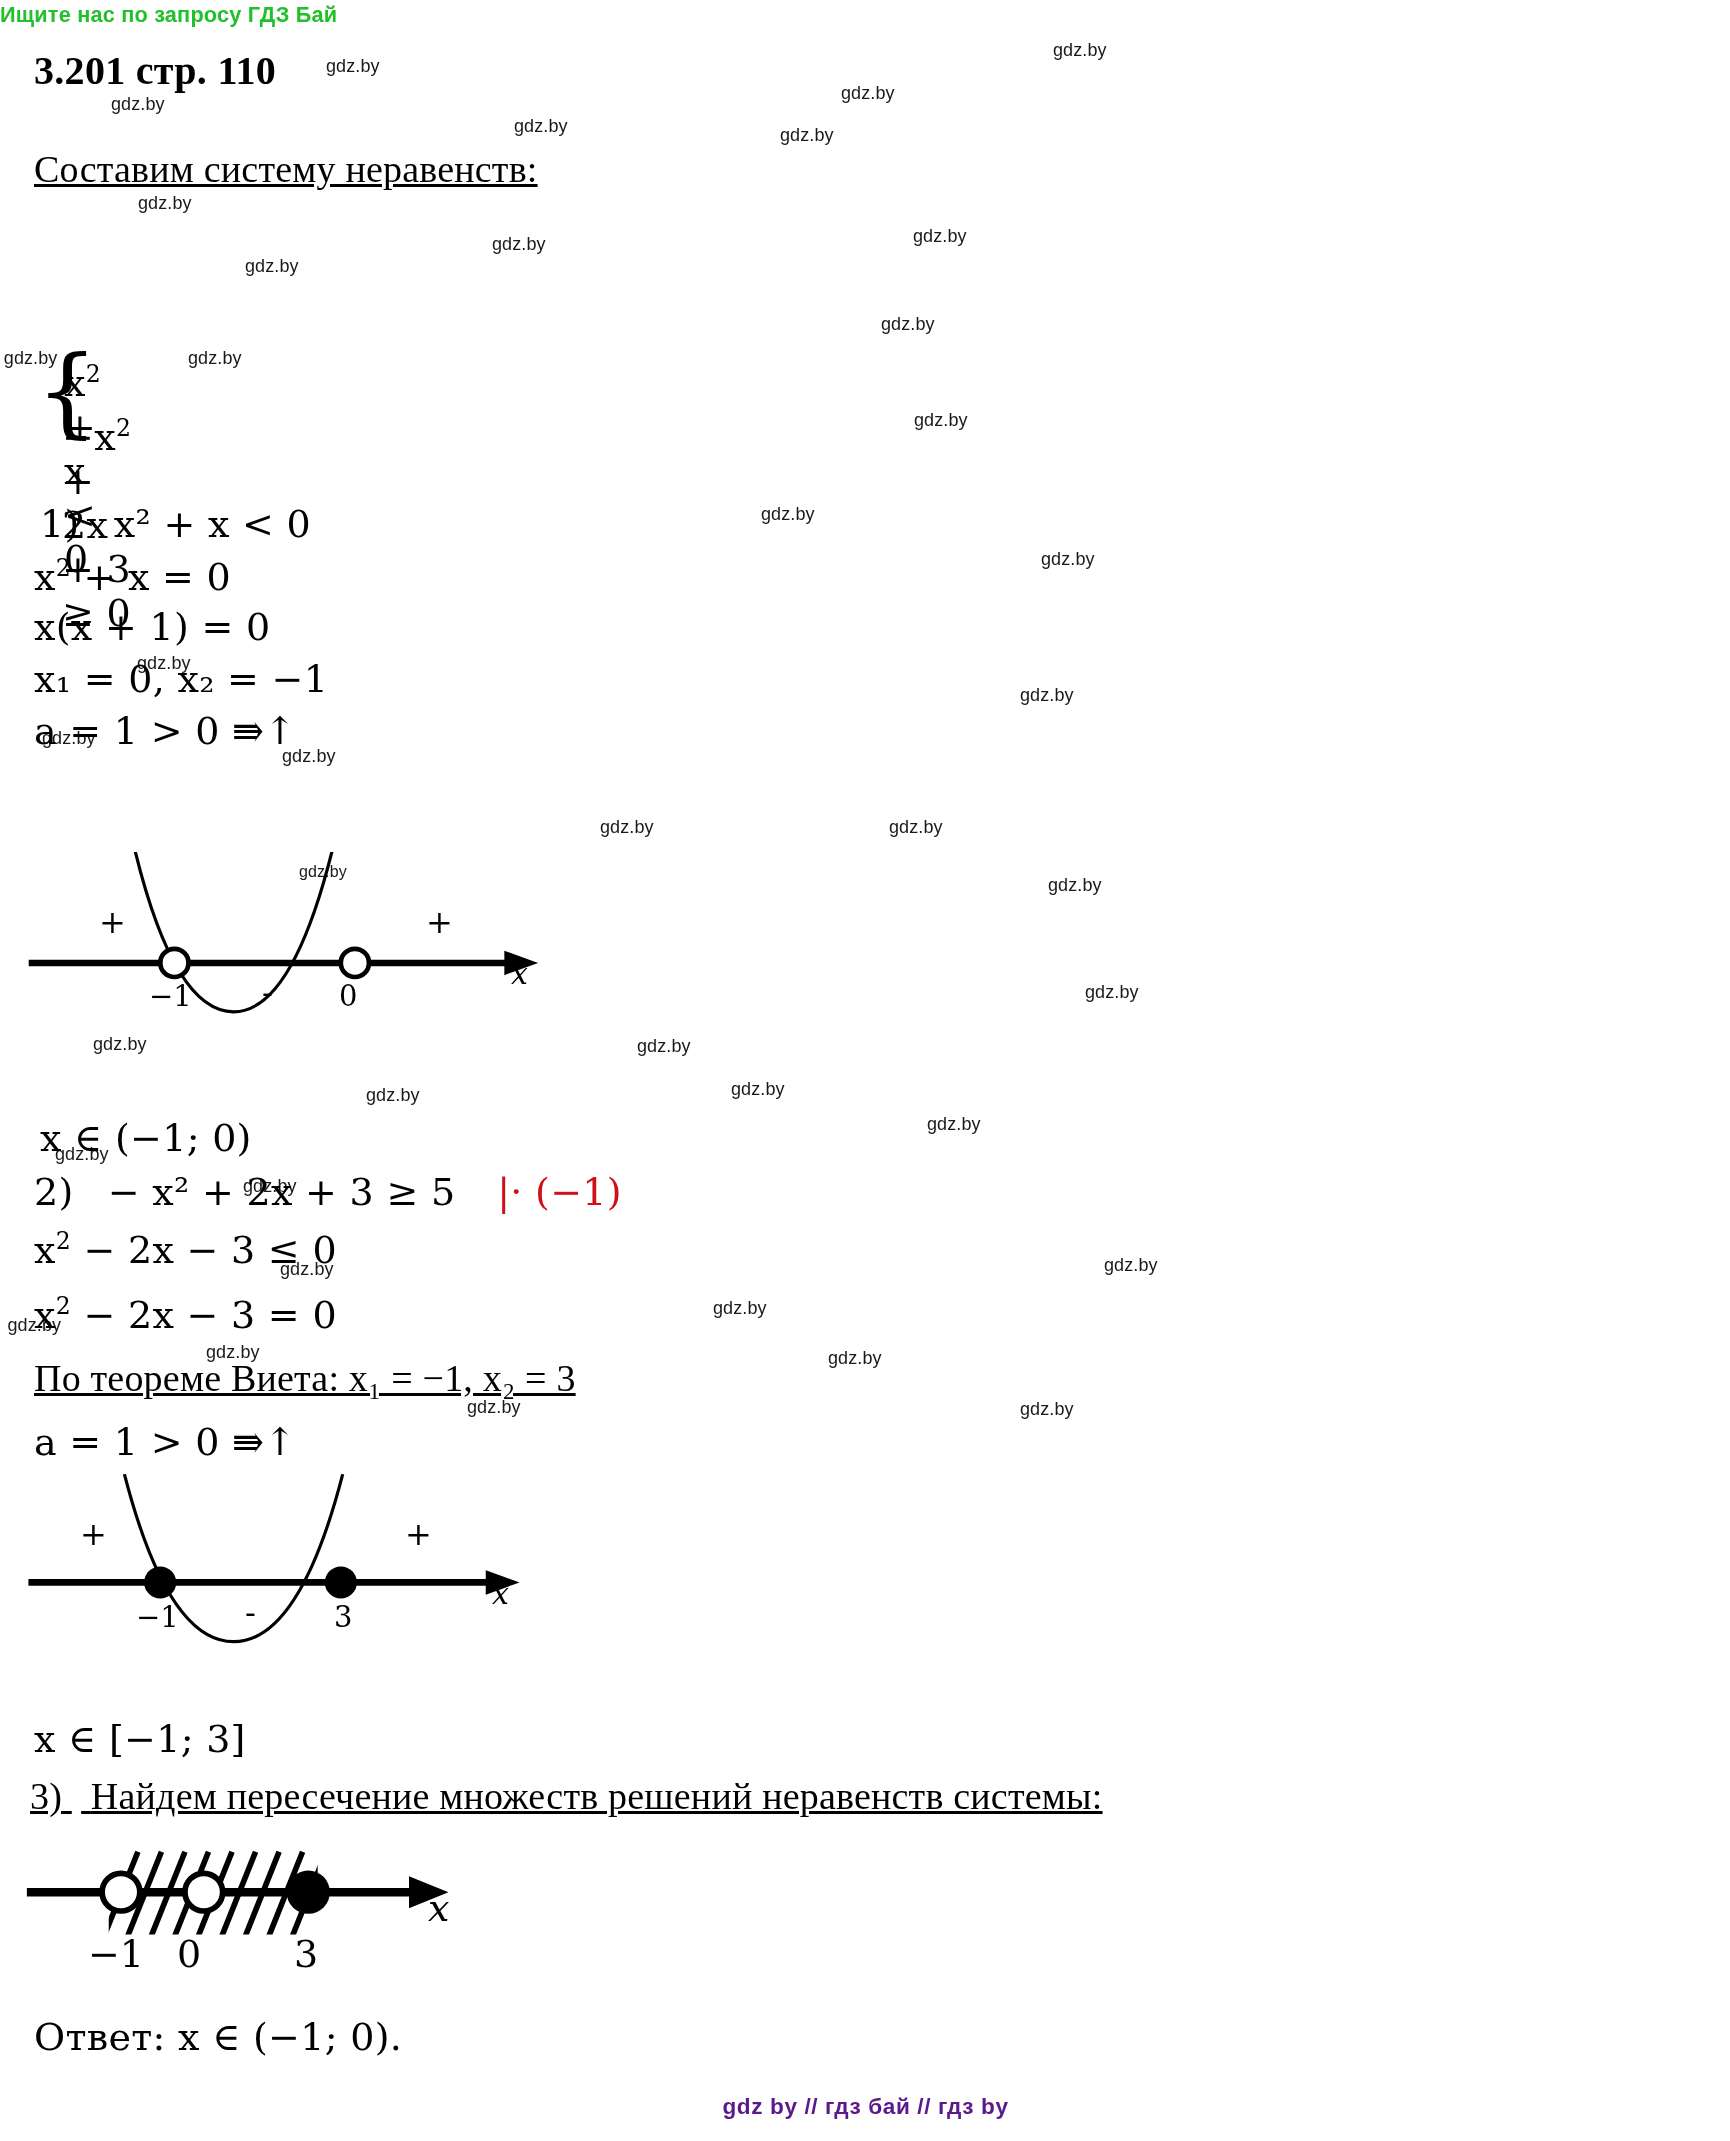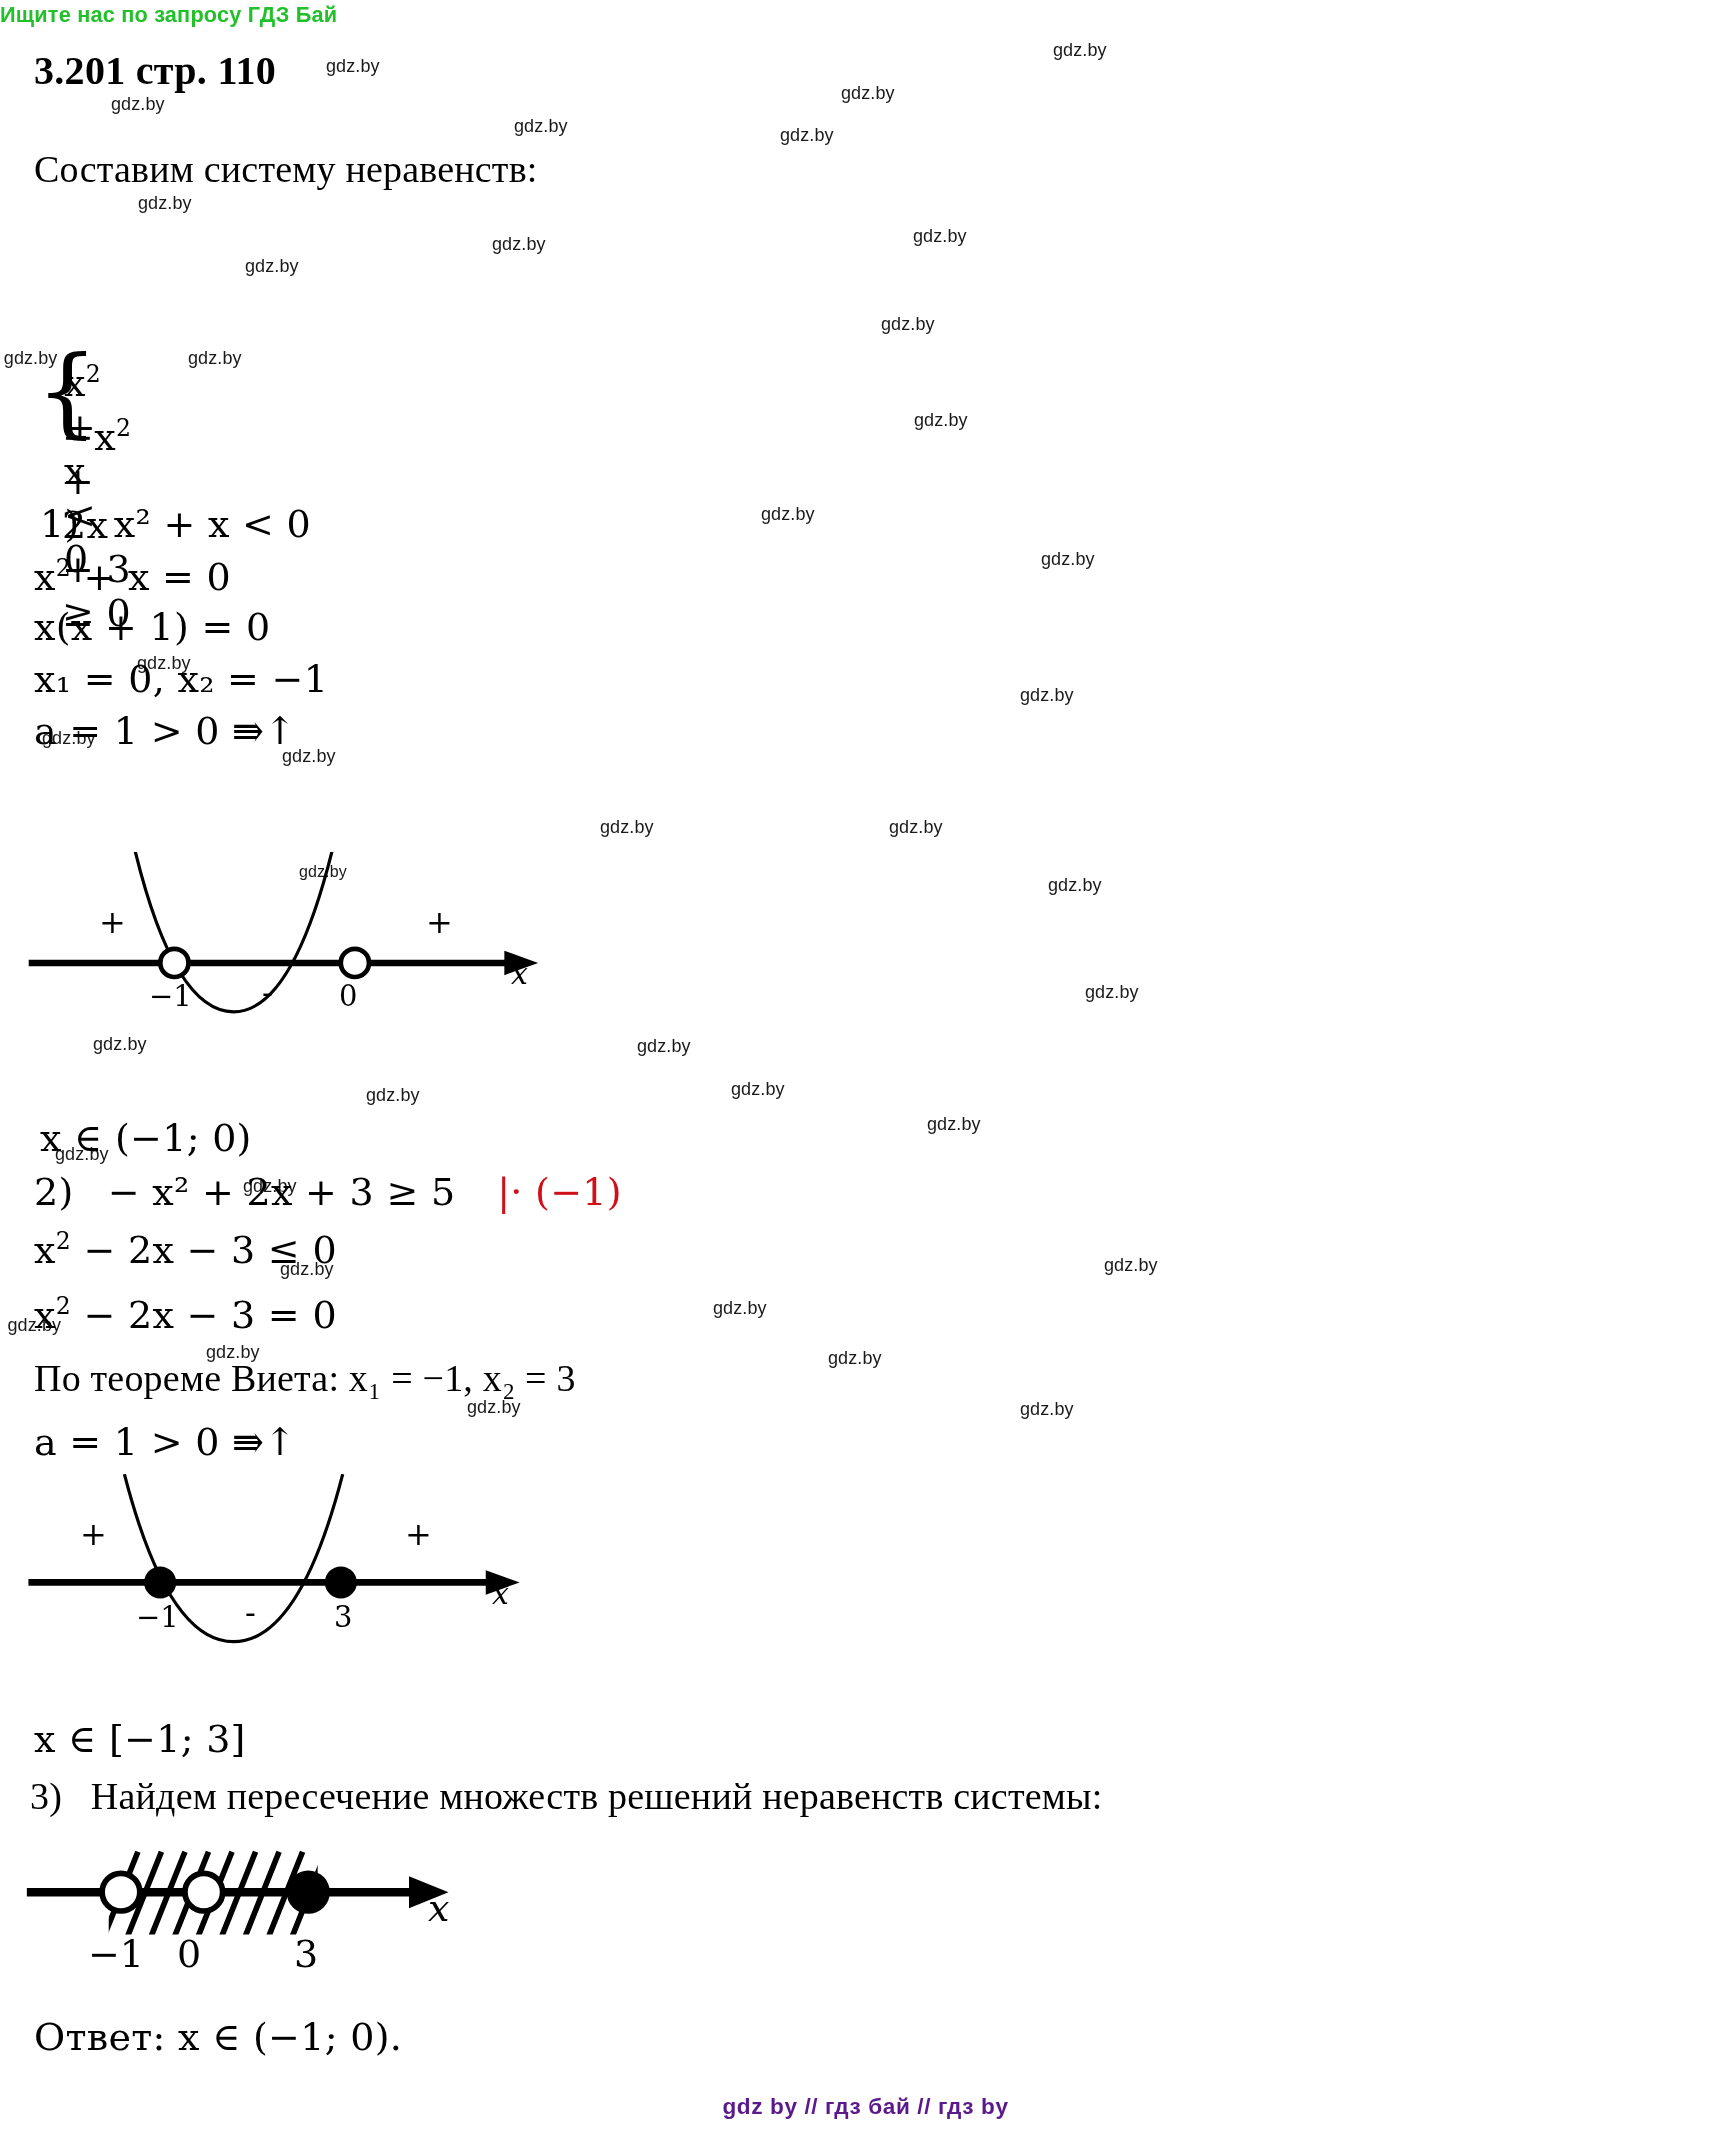--- a/index.html
+++ b/index.html
@@ -46,20 +46,21 @@
   
   .exnum {
     font-family:"Liberation Serif", serif;
     font-weight:700; font-size:40px;
     letter-spacing:0.3px;
   }
   .ru {
     font-family:"Liberation Serif", serif;
     font-size:38px;
     letter-spacing:0.2px;
+    text-decoration:underline;
   }
   .math {
     font-family:"DejaVu Serif", serif;
     font-size:38px;
     letter-spacing:0.3px;
   }
   .red { color:#d10f18; }
 
   
   #system { position:absolute; left:36px; top:360px; }

